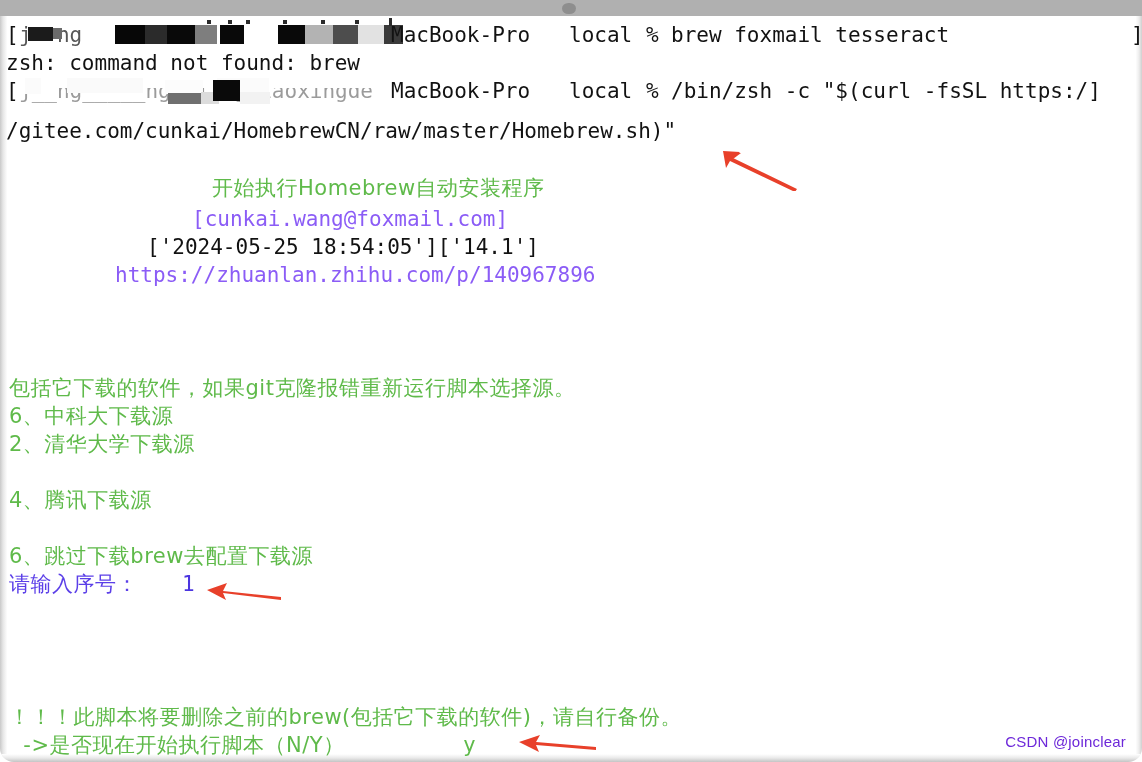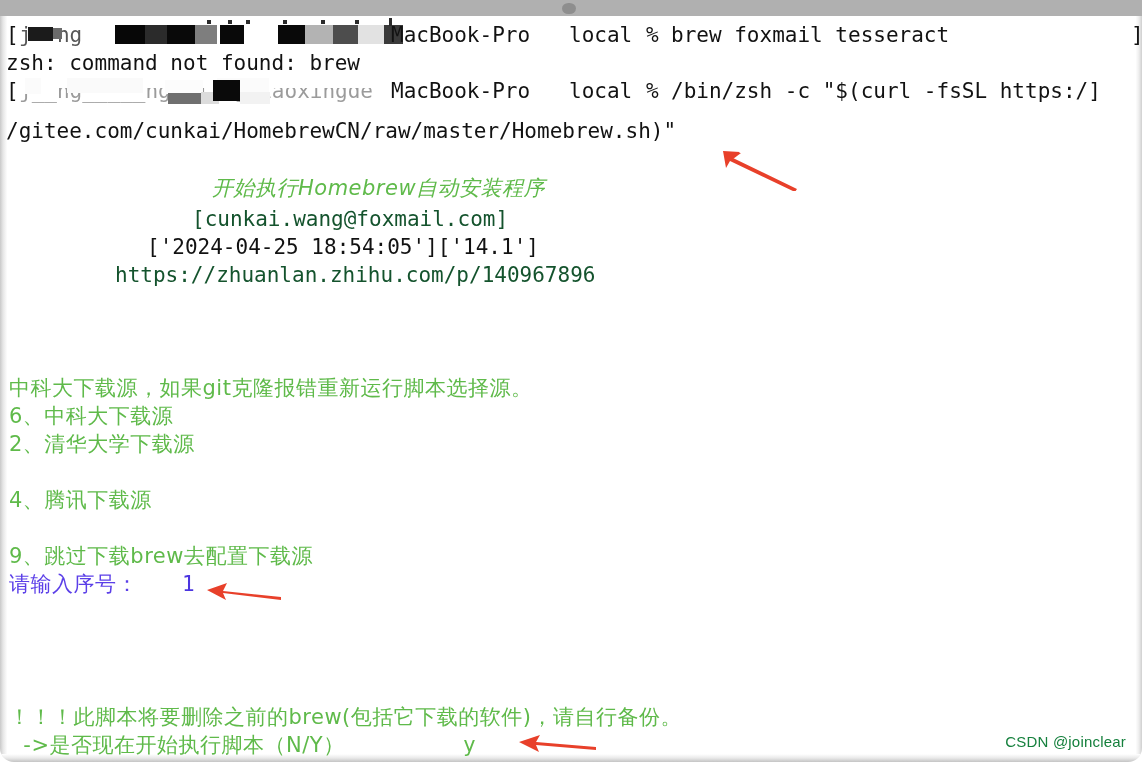--- a/index.html
+++ b/index.html
@@ -92,21 +92,21 @@
     white-space: pre;
     font-family: "DejaVu Sans Mono", "Liberation Mono", monospace;
     font-size: 21px;
     line-height: 28px;
     letter-spacing: 0px;
     color: #1a1a1a;
   }
 
   .c-black  { color: #121212; }
   .c-green  { color: #5fba4a; }
-  .c-cyan   { color: #14532d; text-align: center; }
+  .c-cyan   { color: #8b5cf6; text-align: center; }
   .c-blue   { color: #4b35e0; }
   .c-purple { color: #5b3fe8; }
 
   
   .cjk {
     font-family: "DejaVu Sans", "Liberation Sans", sans-serif;
     letter-spacing: 0.5px;
   }
 
   
@@ -129,21 +129,21 @@
   
   .arrow { position: absolute; }
 
   
   #watermark {
     position: absolute;
     right: 16px;
     bottom: 12px;
     font-family: "Liberation Sans", "DejaVu Sans", sans-serif;
     font-size: 15px;
-    color: #15803d;
+    color: #6d28d9;
     letter-spacing: 0.2px;
     white-space: nowrap;
   }
 </style>
 </head>
 <body>
 
 <div id="terminal-window">
 
   <div id="titlebar">
@@ -204,31 +204,31 @@
       <span class="rb" style="left:206px; top:64px; width:27px; height:21px; background:#0a0a0a;"></span>
       <span class="rb" style="left:233px; top:76px; width:30px; height:12px; background:#f2f2f2;"></span>
     </div>
 
     <div class="line c-black" style="left:384px; top:61px;">MacBook-Pro</div>
     <div class="line c-black" style="left:562px; top:61px;">local</div>
     <div class="line c-black" style="left:639px; top:61px;">%</div>
     <div class="line c-black" style="left:664px; top:61px;">/bin/zsh -c "$(curl -fsSL https:/]</div>
     <div class="line c-black" style="left:-1px; top:89px;margin-top:12px;">/gitee.com/cunkai/HomebrewCN/raw/master/Homebrew.sh)"</div>
 
-    <div class="line c-green cjk" style="left:205px; top:158px;font-style:italic;">开始执行Homebrew自动安装程序</div>
+    <div class="line c-green cjk" style="left:205px; top:158px;">开始执行Homebrew自动安装程序</div>
     <div class="line c-cyan" style="left:185px; top:189px;">[cunkai.wang@foxmail.com]</div>
-    <div class="line c-black" style="left:140px; top:217px;">['2024-04-25 18:54:05']['14.1']</div>
+    <div class="line c-black" style="left:140px; top:217px;">['2024-05-25 18:54:05']['14.1']</div>
     <div class="line c-cyan" style="left:108px; top:245px;">https://zhuanlan.zhihu.com/p/140967896</div>
 
-    <div class="line c-green cjk" style="left:2px; top:358px;">中科大下载源，如果git克隆报错重新运行脚本选择源。</div>
+    <div class="line c-green cjk" style="left:2px; top:358px;">包括它下载的软件，如果git克隆报错重新运行脚本选择源。</div>
 
     <div class="line c-green cjk" style="left:2px; top:386px;">6、中科大下载源</div>
     <div class="line c-green cjk" style="left:2px; top:414px;">2、清华大学下载源</div>
     <div class="line c-green cjk" style="left:2px; top:470px;">4、腾讯下载源</div>
-    <div class="line c-green cjk" style="left:2px; top:526px;">9、跳过下载brew去配置下载源</div>
+    <div class="line c-green cjk" style="left:2px; top:526px;">6、跳过下载brew去配置下载源</div>
 
     <div class="line c-purple cjk" style="left:2px; top:554px;">请输入序号：</div>
     <div class="line c-blue" style="left:175px; top:554px;">1</div>
 
 
     <div class="line c-green cjk" style="left:2px; top:687px;">！！！此脚本将要删除之前的brew(包括它下载的软件)，请自行备份。</div>
     <div class="line c-green cjk" style="left:2px; top:715px;">  -&gt;是否现在开始执行脚本（N/Y）</div>
     <div class="line c-green" style="left:456px; top:715px;">y</div>
 
     <svg class="arrow" style="left:712px; top:133px;" width="80" height="42" viewBox="0 0 80 42">

